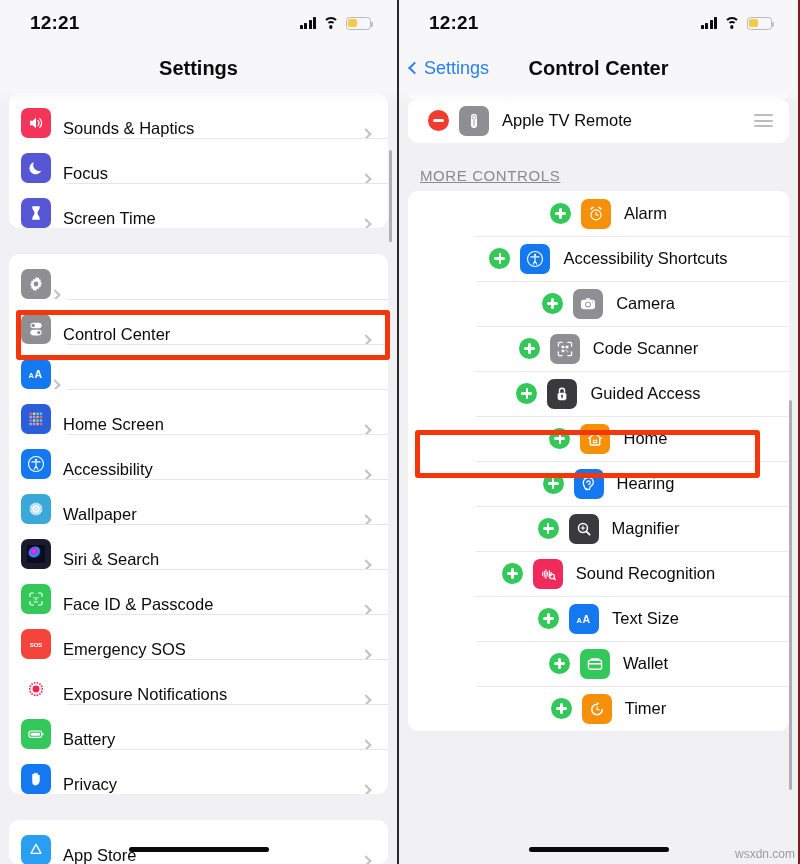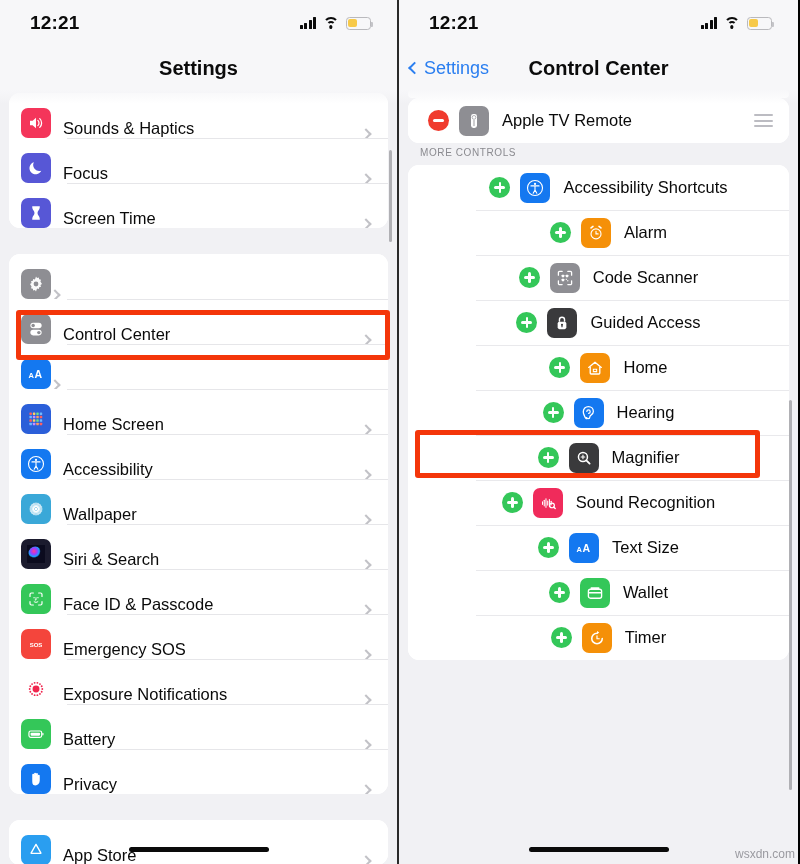--- a/index.html
+++ b/index.html
@@ -2,21 +2,21 @@
 <html><head>
 <meta charset="utf-8">
 <style>
   * { box-sizing: border-box; margin: 0; padding: 0; }
   html, body {
     width: 800px; height: 864px;
     background: #1a1a1a;
     font-family: "Liberation Sans", sans-serif;
     overflow: hidden;
   }
-  #root { position: relative; width: 800px; height: 864px; display: flex; background:#000000; }
+  #root { position: relative; width: 800px; height: 864px; display: flex; background:#7f1d1d; }
 
   .phone {
     position: relative;
     width: 399px; height: 864px;
     background: #f1f1f4;
     overflow: hidden;
   }
   .phone.left { border-right: 2px solid #2a2a2a; }
   .phone.right { width: 399px; }
 
@@ -113,22 +113,22 @@
   .appicon {
     width: 30px; height: 30px; border-radius: 7px; flex: none;
     display: flex; align-items: center; justify-content: center;
     color: #fff; font-size: 13px; font-weight: bold; overflow: hidden;
     position: relative;
   }
   .appicon svg { display:block; }
 
   
   .section-title {
-    font-size: 10px; color: #8a8a8f; letter-spacing: 0.6px;
-    padding: 4px 0 7px 21px; font-weight: normal;
+    font-size: 15px; color: #8a8a8f; letter-spacing: 0.6px;
+    padding: 24px 0 7px 21px; font-weight: normal; text-decoration: underline;
   }
   .ctl-row {
     display: flex; align-items: center; height: 45px;
     padding-left: 20px; position: relative; background: #fff; justify-content: center;
   }
   .ctl-row + .ctl-row:before {
     content:""; position: absolute; left: 68px; right: 0; top: 0;
     height: 1px; background: #e9e9ec;
   }
   .ctl-row .label {
@@ -488,40 +488,53 @@
               <i></i>
               <i></i>
               <i></i>
             </div>
           </div>
         </div>
         <div class="section-title">MORE CONTROLS</div>
         <div class="group">
           <div class="ctl-row">
             <div class="badge add"></div>
-            <div class="appicon" style="background: rgb(20, 120, 240);">
-              <svg width="18" height="18" viewBox="0 0 24 24" fill="#fff">
-                <circle cx="12" cy="12" r="10" fill="none" stroke="#fff" stroke-width="1.5"></circle>
-                <circle cx="12" cy="6.6" r="1.5"></circle>
-                <path d="M6.6 9.2h10.8M12 9.6v5M12 14.6l-2.4 4.4M12 14.6l2.4 4.4" stroke="#fff" stroke-width="1.5" fill="none" stroke-linecap="round"></path>
-              </svg>
-            </div>
-            <div class="label">Accessibility Shortcuts</div>
-          </div>
-          <div class="ctl-row">
-            <div class="badge add"></div>
             <div class="appicon" style="background: rgb(245, 144, 8);">
               <svg width="18" height="18" viewBox="0 0 24 24" fill="#fff">
                 <circle cx="12" cy="13.2" r="7.4" fill="#fff"></circle>
                 <circle cx="12" cy="13.2" r="5.9" fill="#f59008"></circle>
                 <path d="M12 9.6v3.6h2.8" stroke="#fff" stroke-width="1.5" fill="none" stroke-linecap="round"></path>
                 <path d="M5.4 5.2l2.6-2M18.6 5.2l-2.6-2" stroke="#fff" stroke-width="2.1" stroke-linecap="round"></path>
               </svg>
             </div>
             <div class="label">Alarm</div>
+          </div>
+          <div class="ctl-row">
+            <div class="badge add"></div>
+            <div class="appicon" style="background: rgb(20, 120, 240);">
+              <svg width="18" height="18" viewBox="0 0 24 24" fill="#fff">
+                <circle cx="12" cy="12" r="10" fill="none" stroke="#fff" stroke-width="1.5"></circle>
+                <circle cx="12" cy="6.6" r="1.5"></circle>
+                <path d="M6.6 9.2h10.8M12 9.6v5M12 14.6l-2.4 4.4M12 14.6l2.4 4.4" stroke="#fff" stroke-width="1.5" fill="none" stroke-linecap="round"></path>
+              </svg>
+            </div>
+            <div class="label">Accessibility Shortcuts</div>
+          </div>
+          <div class="ctl-row">
+            <div class="badge add"></div>
+            <div class="appicon" style="background: rgb(142, 142, 147);">
+              <svg width="18" height="18" viewBox="0 0 24 24" fill="#fff">
+                <rect x="2.6" y="6.4" width="18.8" height="12.6" rx="3.2" fill="#fff"></rect>
+                <path d="M8.6 6.4l1.3-2.2h4.2l1.3 2.2z" fill="#fff"></path>
+                <circle cx="12" cy="12.7" r="3.8" fill="#8e8e93"></circle>
+                <circle cx="12" cy="12.7" r="2.6" fill="#fff"></circle>
+                <circle cx="18.2" cy="9.1" r="0.8" fill="#8e8e93"></circle>
+              </svg>
+            </div>
+            <div class="label">Camera</div>
           </div>
           <div class="ctl-row">
             <div class="badge add"></div>
             <div class="appicon" style="background: rgb(142, 142, 147);">
               <svg width="18" height="18" viewBox="0 0 24 24" fill="#fff">
                 <path d="M3.2 8.2V4.8a1.6 1.6 0 011.6-1.6h3.4M15.8 3.2h3.4a1.6 1.6 0 011.6 1.6v3.4M20.8 15.8v3.4a1.6 1.6 0 01-1.6 1.6h-3.4M8.2 20.8H4.8a1.6 1.6 0 01-1.6-1.6v-3.4" stroke="#fff" stroke-width="1.7" fill="none" stroke-linecap="round"></path>
                 <rect x="7.6" y="7.6" width="3.4" height="3.4" rx="0.6" fill="#fff"></rect>
                 <rect x="13" y="7.6" width="3.4" height="3.4" rx="0.6" fill="#fff"></rect>
                 <rect x="7.6" y="13" width="3.4" height="3.4" rx="0.6" fill="#fff"></rect>
                 <rect x="13" y="13" width="1.5" height="1.5" fill="#fff"></rect>

